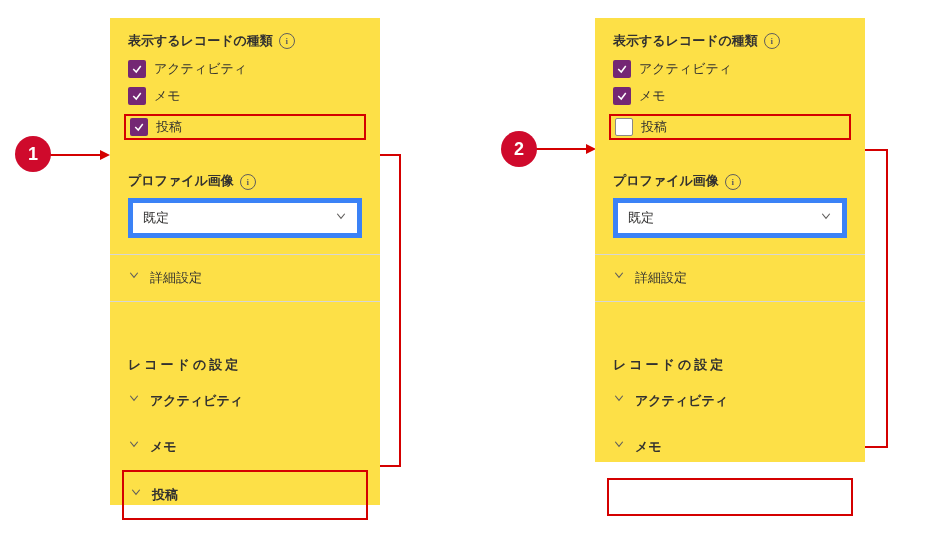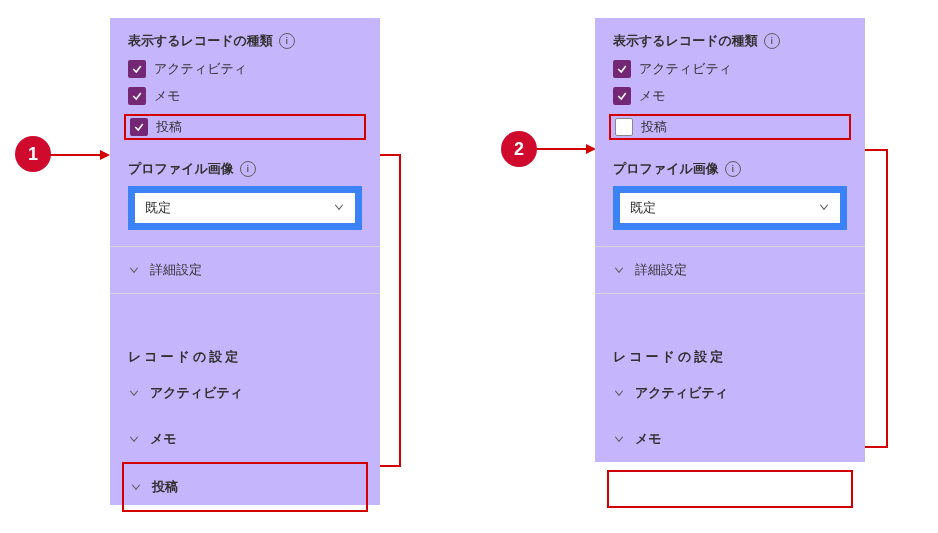--- a/index.html
+++ b/index.html
@@ -1,33 +1,33 @@
 <!DOCTYPE html>
 <html><head>
 <meta charset="utf-8">
 <style>
   html,body{margin:0;padding:0;background:#fff;font-family:"Segoe UI","Yu Gothic UI","Meiryo",sans-serif;color:#323130;}
   .stage{position:relative;width:938px;height:533px;}
-  .panel{position:absolute;width:270px;background:#c4b5fd;padding:14px 18px 18px 18px;box-sizing:border-box;}
+  .panel{position:absolute;width:270px;background:#fde047;padding:14px 18px 18px 18px;box-sizing:border-box;font-family:Liberation Serif, serif;}
   .panel1{left:110px;top:18px;height:487px;}
   .panel2{left:595px;top:18px;height:444px;}
   .section-title{font-size:13px;font-weight:600;display:flex;align-items:center;gap:6px;margin-bottom:10px;}
   .info-icon{display:inline-flex;width:14px;height:14px;border:1px solid #605e5c;border-radius:50%;align-items:center;justify-content:center;font-size:9px;color:#605e5c;font-weight:600;line-height:1;}
   .chk-row{display:flex;align-items:center;gap:8px;margin:9px 0;font-size:13px;}
   .chk{width:18px;height:18px;border-radius:2px;display:inline-flex;align-items:center;justify-content:center;box-sizing:border-box;cursor:pointer;}
   .chk.checked{background:#742774;}
   .chk.unchecked{background:#fff;border:1px solid #8a8886;}
   .chk svg{width:12px;height:12px;}
   .highlight{border:2px solid #d40000;padding:2px 4px;margin-left:-4px;margin-right:-4px;}
-  .sub-title{font-size:13px;font-weight:600;display:flex;align-items:center;gap:6px;margin-top:20px;margin-bottom:8px;}
-  .select{border:7px solid #3b82f6;background:#fff;height:30px;display:flex;align-items:center;justify-content:space-between;padding:0 10px;font-size:13px;cursor:pointer;}
+  .sub-title{font-size:13px;font-weight:600;display:flex;align-items:flex-end;gap:6px;margin-top:32px;margin-bottom:8px;}
+  .select{border:5px solid #3b82f6;background:#fff;height:30px;display:flex;align-items:center;justify-content:space-between;padding:0 10px;font-size:13px;cursor:pointer;}
   .chevron{display:inline-block;}
   .chevron svg{width:12px;height:12px;stroke:#605e5c;stroke-width:1.5;fill:none;}
   .divider{border:none;border-top:1px solid #d6d6d6;margin:16px -18px 0 -18px;}
-  .expander{display:flex;align-items:flex-end;gap:10px;font-size:13px;padding:14px 0;cursor:pointer;}
+  .expander{display:flex;align-items:flex-start;gap:10px;font-size:13px;padding:14px 0;cursor:pointer;}
   .expander.bold{font-weight:600;}
   .heading{font-size:13px;font-weight:700;letter-spacing:3px;padding:6px 0 4px 0;margin-top:48px;}
   .highlight-row{border:2px solid #d40000;margin-left:-6px;margin-right:-6px;padding-left:6px;padding-right:6px;}
   .empty-box{border:2px solid #d40000;height:34px;margin:8px -6px 0 -6px;}
   .badge{position:absolute;width:36px;height:36px;border-radius:50%;background:#cf0a2c;color:#fff;display:flex;align-items:center;justify-content:center;font-size:18px;font-weight:600;}
   svg.connector{position:absolute;pointer-events:none;}
   .arrow-line{stroke:#d40000;stroke-width:2;fill:none;}
   .arrow-head{fill:#d40000;}
 </style>
 </head>

